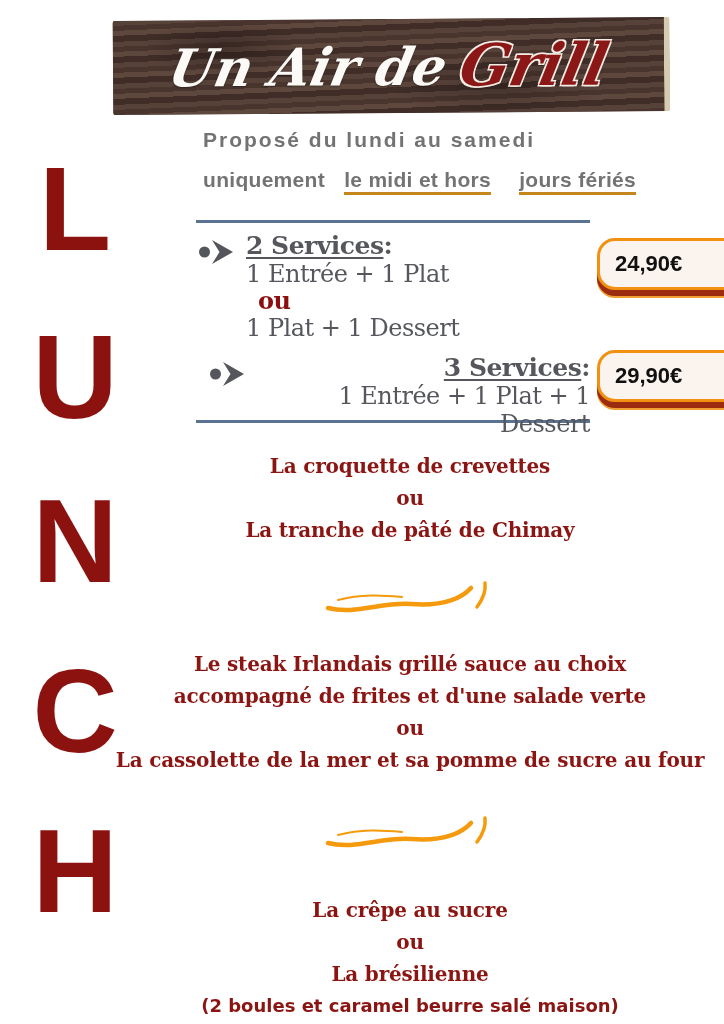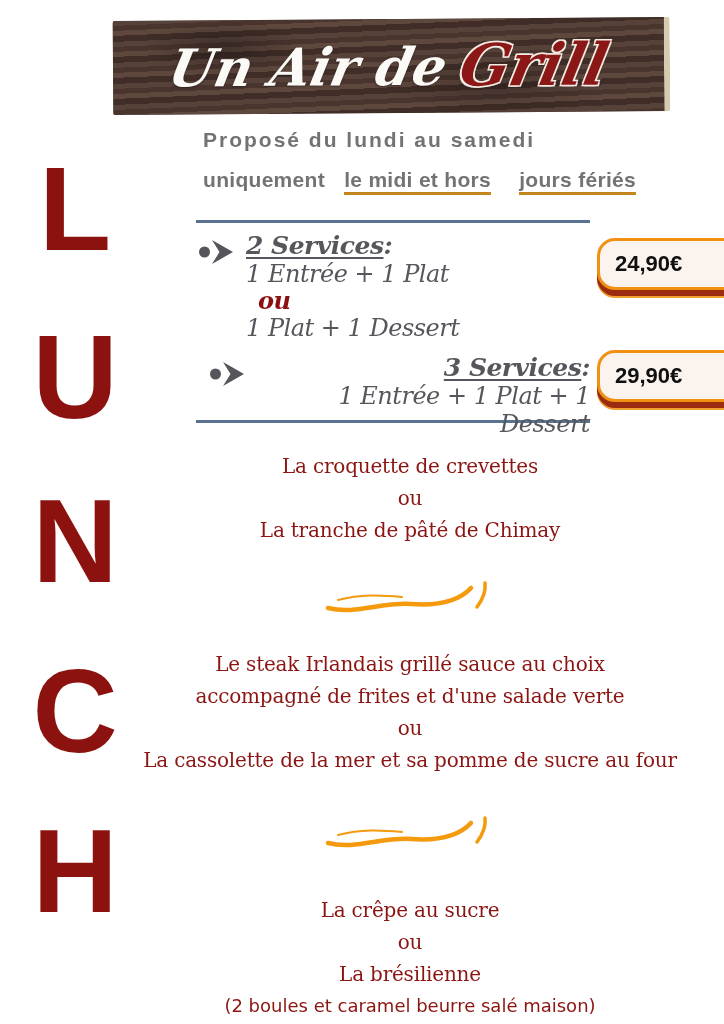--- a/index.html
+++ b/index.html
@@ -55,42 +55,42 @@
   
   .services-panel {
     position:absolute; left:196px; top:220px; width:394px; height:203px;
     border-top:3px solid #5b7392; border-bottom:3px solid #5b7392;
     padding-top:9px;
     color:#55575c;
   }
   .service-row { display:flex; }
   .service-row.second { margin-top:12px;text-align:right; }
   .bullet { width:50px; flex:0 0 50px; padding:7px 0 0 3px; }
-  .service-text { font-style:italic; font-size:24px; letter-spacing:-0.5px; }
+  .service-text { font-size:24px; letter-spacing:-0.5px; }
   .service-title-line { font-weight:bold; font-size:25px; line-height:28px; }
   .service-title { text-decoration:underline; text-underline-offset:3px; }
   .service-line { line-height:28px; }
   .service-line.indent { padding-left:8px; }
   .ou-red { color:#8b0f0f; font-weight:bold; padding-left:12px; line-height:26px; }
 
   
   .price-badge {
     position:absolute; left:597px; width:150px; height:52px;
     background:#fbf3ee; border:3px solid #f29111; border-radius:18px;
     box-shadow:0 6px 0 #9c2c10, 0 8px 0 #f0a030;
     display:flex; align-items:center; padding-left:15px;
     font-family:"Liberation Sans", sans-serif; font-weight:bold;
     font-size:22px; color:#101010;
   }
   .price-1 { top:238px; } .price-2 { top:350px; }
 
   
   .course {
     position:absolute; left:96px; width:628px; text-align:center;
-    font-family:"DejaVu Serif", serif; font-weight:normal;
+    font-family:"DejaVu Serif", serif; font-weight:bold;
     font-size:20px; letter-spacing:-0.2px; color:#8b1512;
   }
   .course .line { line-height:32px; }
   .starters { top:450px; }
   .mains { top:648px; }
   .desserts { top:894px; }
   .note { font-family:"DejaVu Sans", sans-serif; font-size:18px; line-height:30px; letter-spacing:0; }
 
   .swirl { position:absolute; left:323px; width:168px; height:40px; }
   .swirl-1 { top:579px; } .swirl-2 { top:814px; }

